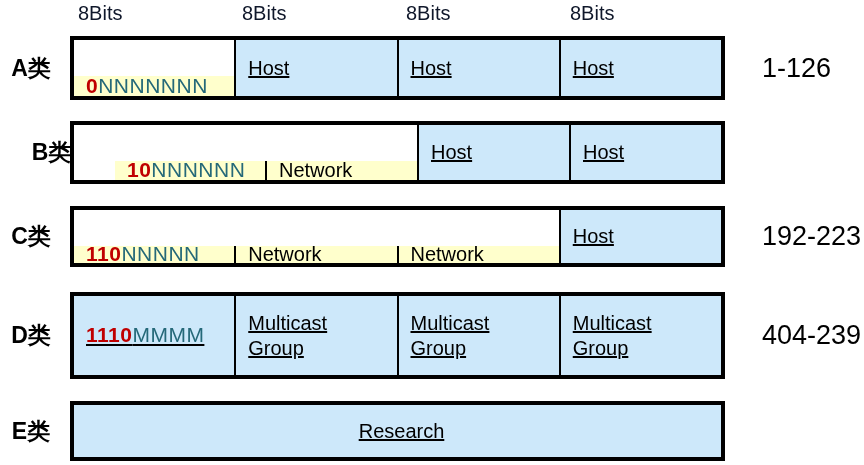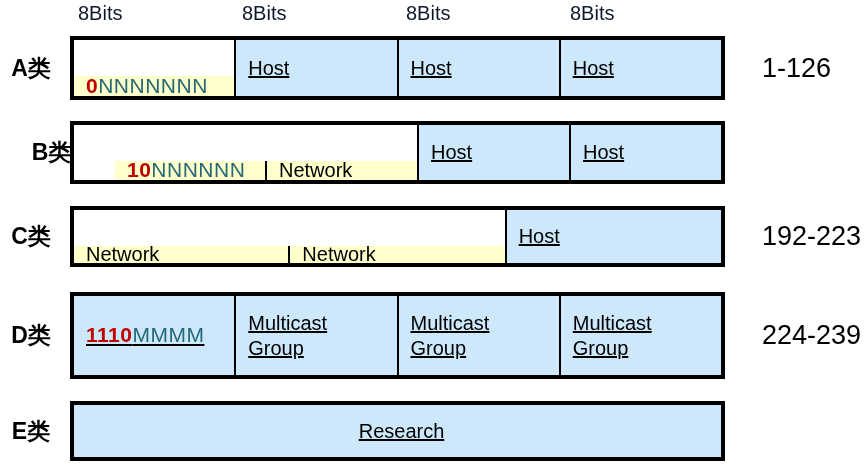--- a/index.html
+++ b/index.html
@@ -94,20 +94,23 @@
         <span class="cell-label">Host</span>
       </div>
     <div class="cell blue">
         <span class="cell-label">Host</span>
       </div>
   </div>
 
   <div class="row-label r2">C类</div>
   <div class="row-box r2">
     <div class="cell yellow">
+      <span class="bits"><span class="red">110</span><span class="teal">NNNNN</span></span>
+    </div>
+    <div class="cell yellow">
         <span class="cell-label">Network</span>
       </div>
     <div class="cell yellow">
         <span class="cell-label">Network</span>
       </div>
     <div class="cell blue">
         <span class="cell-label">Host</span>
       </div>
   </div>
   <div class="row-range r2">192-223</div>
@@ -120,21 +123,21 @@
     <div class="cell blue wrap-narrow">
         <span class="cell-label">Multicast Group</span>
       </div>
     <div class="cell blue wrap-narrow">
         <span class="cell-label">Multicast Group</span>
       </div>
     <div class="cell blue wrap-narrow">
         <span class="cell-label">Multicast Group</span>
       </div>
   </div>
-  <div class="row-range r3">224-239</div>
+  <div class="row-range r3">404-239</div>
 
   <div class="row-label r4">E类</div>
   <div class="row-box r4">
     <div class="cell blue center">
         <span class="cell-label">Research</span>
       </div>
   </div>
   <div class="row-range r4"></div>
 
 </div>

